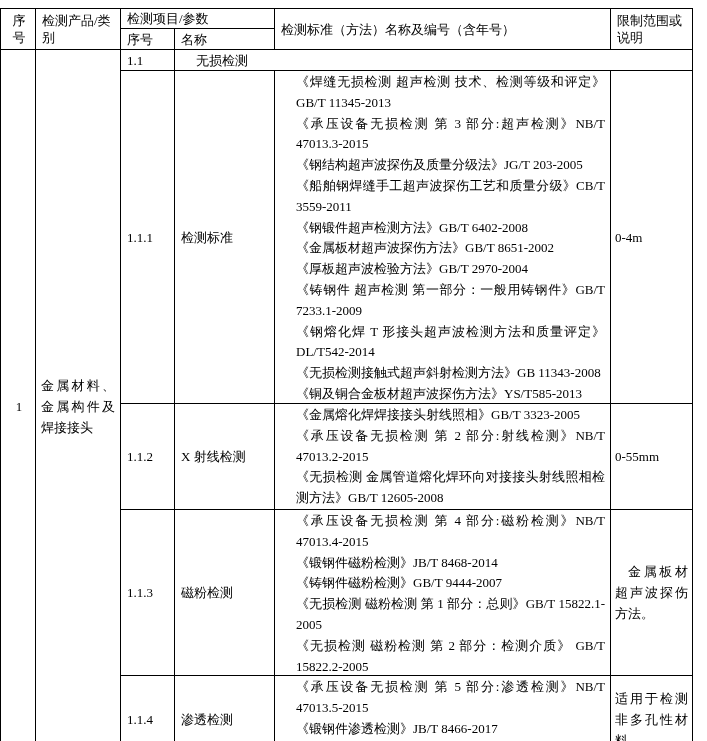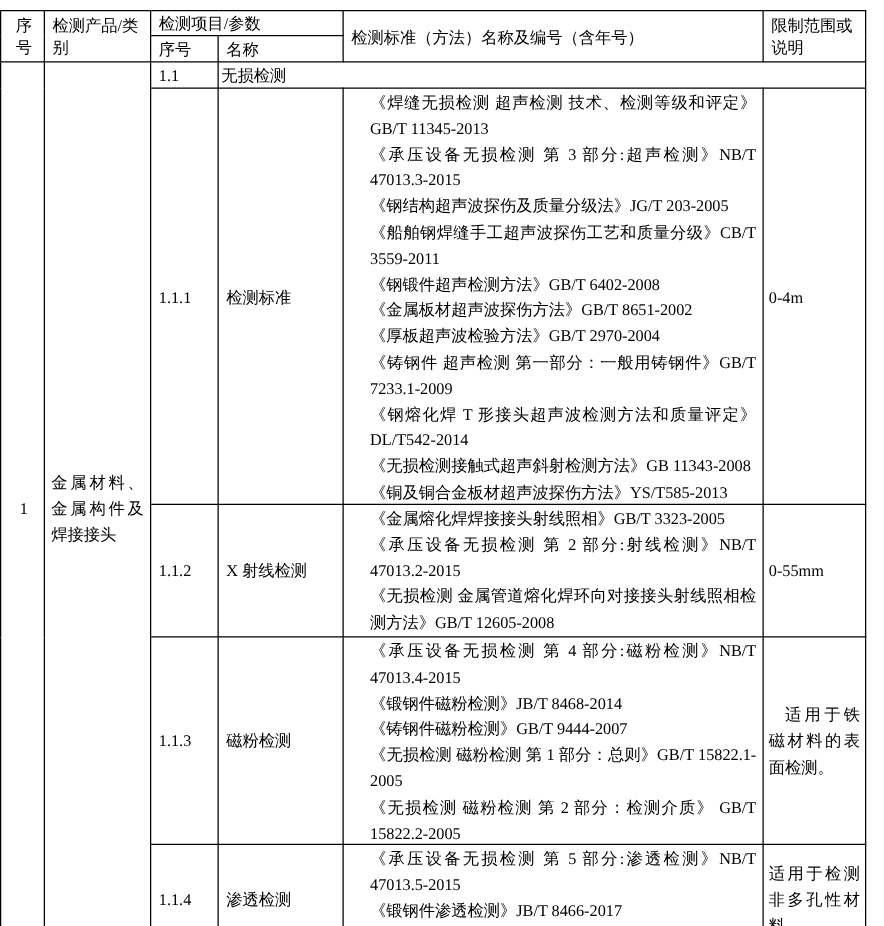--- a/index.html
+++ b/index.html
@@ -11,21 +11,21 @@
     text-align:left; vertical-align:middle; overflow:hidden; padding:1px 4px 1px 6px;
     line-height:17px; }
   
   col.c1{width:35px} col.c2{width:85px} col.c3{width:54px}
   col.c4{width:100px} col.c5{width:336px} col.c6{width:82px}
   
   tr.h19{height:19px} tr.h21{height:21px} tr.h333{height:333px}
   tr.h106{height:106px} tr.h166{height:166px} tr.h61{height:61px}
   th.center, td.center { text-align:center; }
   td.product { text-align:justify; line-height:21px; padding:0 5px; }
-  td.cat-name { padding-left:2px; }
+  td.cat-name { padding-left:21px; }
   td.c-std { vertical-align:top; padding:1px 5px 0 5px; }
   .std-wrap { overflow:hidden; }
   .sw330{height:330px} .sw104{height:104px} .sw163{height:163px} .sw58{height:58px}
   .std-line { text-align:justify; line-height:20.8px;margin-left:16px; }
   td.c-limit { line-height:21px; padding:12px 4px; }
   td.c-limit.cjk { text-align:justify; }
   td.c-limit.indent-first { text-indent:1em; }
 </style>
 </head>
 <body>
@@ -99,21 +99,21 @@
       <td>磁粉检测</td>
       <td class="c-std">
         <div class="std-wrap sw163">
             <div class="std-line">《承压设备无损检测 第 4 部分:磁粉检测》NB/T 47013.4-2015</div>
             <div class="std-line">《锻钢件磁粉检测》JB/T 8468-2014</div>
             <div class="std-line">《铸钢件磁粉检测》GB/T 9444-2007</div>
             <div class="std-line">《无损检测 磁粉检测 第 1 部分：总则》GB/T 15822.1-2005</div>
             <div class="std-line">《无损检测 磁粉检测 第 2 部分：检测介质》 GB/T 15822.2-2005</div>
           </div>
       </td>
-      <td class="c-limit cjk indent-first">适用于铁磁材料的表面检测。</td>
+      <td class="c-limit cjk indent-first">金属板材超声波探伤方法。</td>
     </tr>
 
     <tr class="h61">
       <td>1.1.4</td>
       <td>渗透检测</td>
       <td class="c-std">
         <div class="std-wrap sw58">
             <div class="std-line">《承压设备无损检测 第 5 部分:渗透检测》NB/T 47013.5-2015</div>
             <div class="std-line">《锻钢件渗透检测》JB/T 8466-2017</div>
           </div>

